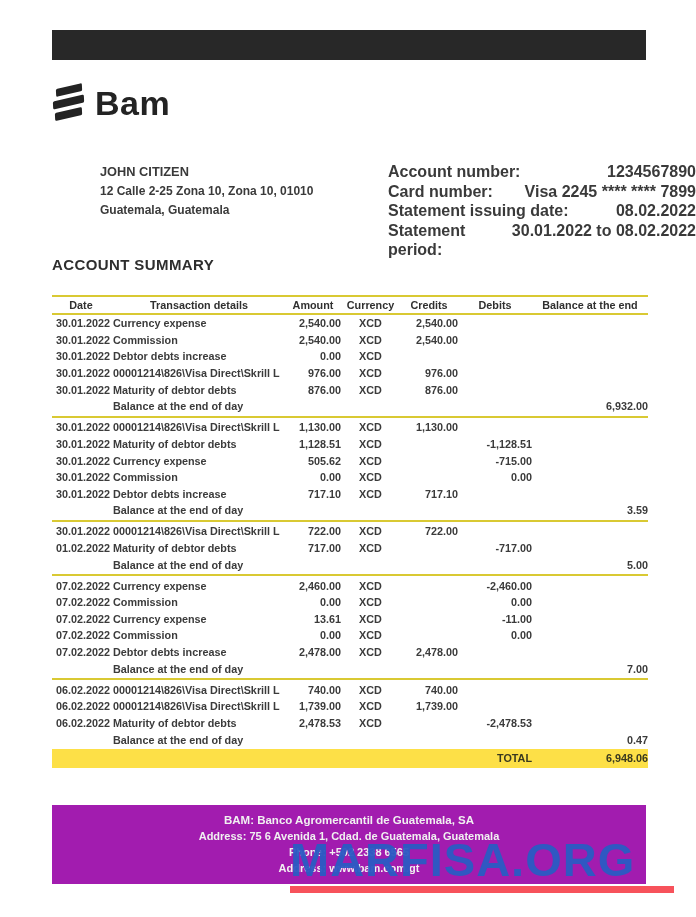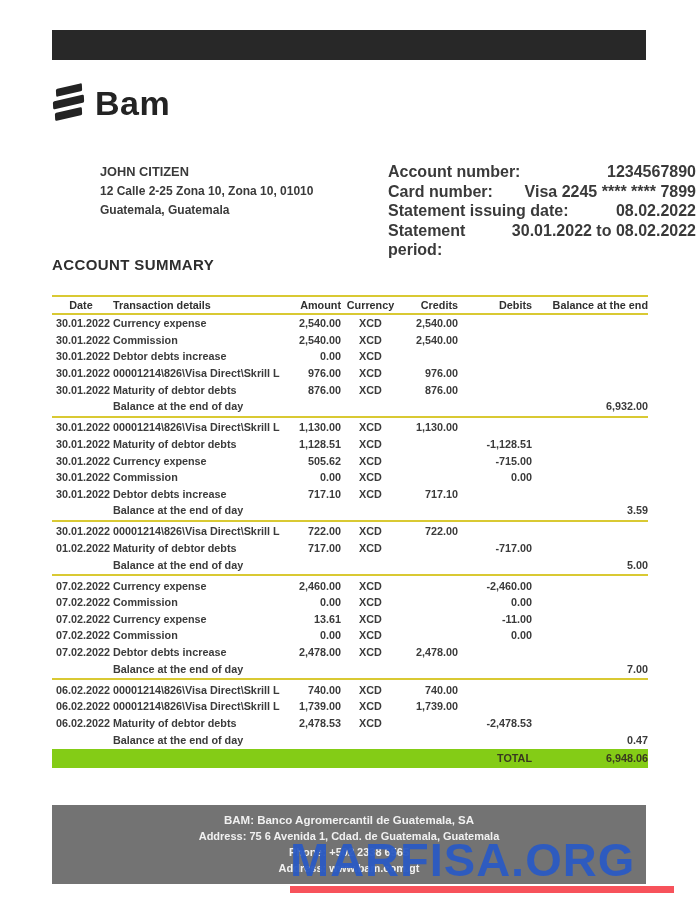--- a/index.html
+++ b/index.html
@@ -30,31 +30,31 @@
 
   
   .table { position:absolute; left:52px; top:295px; width:596px; }
   .tr { display:grid; grid-template-columns:58px 175px 56px 59px 58px 74px auto; align-items:center; height:16.6px; }
   .td { font-size:10.8px; color:#3b3b3b; font-weight:600; white-space:nowrap; overflow:visible; line-height:16px; }
   .c0 { padding-left:4px; }
   .c1 { padding-left:3px; }
   .c2, .c4, .c5, .c6 { text-align:right; }
   .c3 { text-align:center; }
   .thead { height:20px; border-top:2.5px solid #d9c933; border-bottom:2.5px solid #d9c933; }
-  .thead .td { color:#303030; }
+  .thead .td { color:#303030;text-align:center; }
   .thead .c0 { text-align:center; padding-left:0; }
   .balrow { grid-template-columns:58px 1fr 130px; }
   .bc1 { padding-left:3px; }
   .bc2 { text-align:right; }
   .gsep { height:2.5px; background:#d9c933; margin:1px 0; }
-  .totalrow { background:#84cc16; height:19px; margin-top:1px; }
+  .totalrow { background:#fde047; height:19px; margin-top:1px; }
   .totalrow .td { color:#39391f; font-weight:700; }
 
   
-  .footer { position:absolute; left:52px; top:805px; width:594px; background:#737373; color:#f1f1f1; text-align:center; padding:7px 0 8px 0; }
+  .footer { position:absolute; left:52px; top:805px; width:594px; background:#a21caf; color:#f1f1f1; text-align:center; padding:7px 0 8px 0; }
   .footer div { font-size:11px; font-weight:600; line-height:16px; }
   .footer .f1 { font-size:11.5px; font-weight:700; }
 
   
   .watermark { position:absolute; left:290px; top:836px; z-index:5; }
   .watermark-text { font-size:47px; font-weight:700; color:rgba(44,91,195,0.96); letter-spacing:1px; line-height:1; }
   .watermark-underline { height:7px; background:#f7525b; width:384px; margin-top:3px; }
 </style>
 </head>
 <body>

